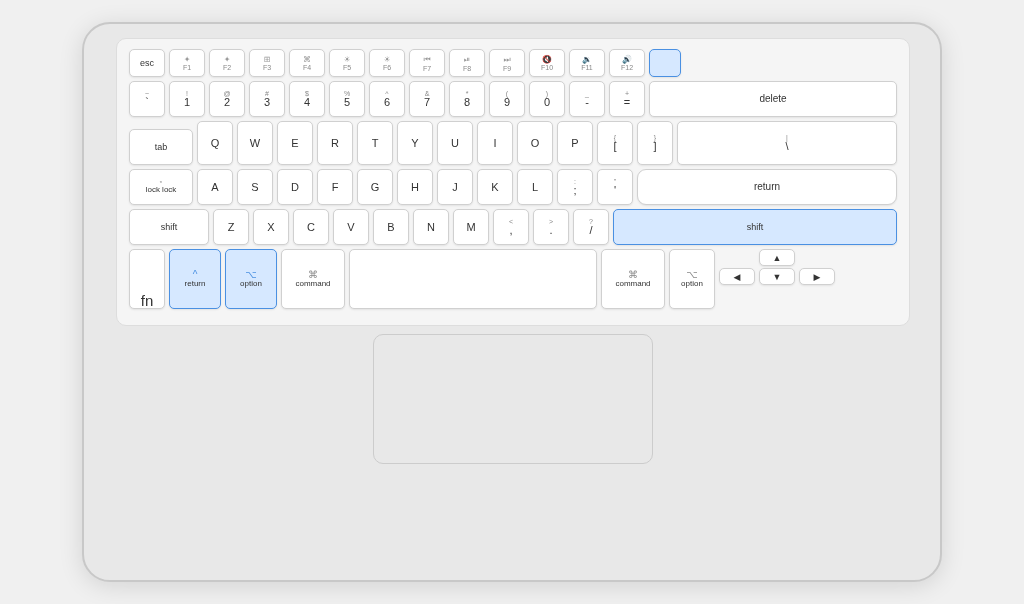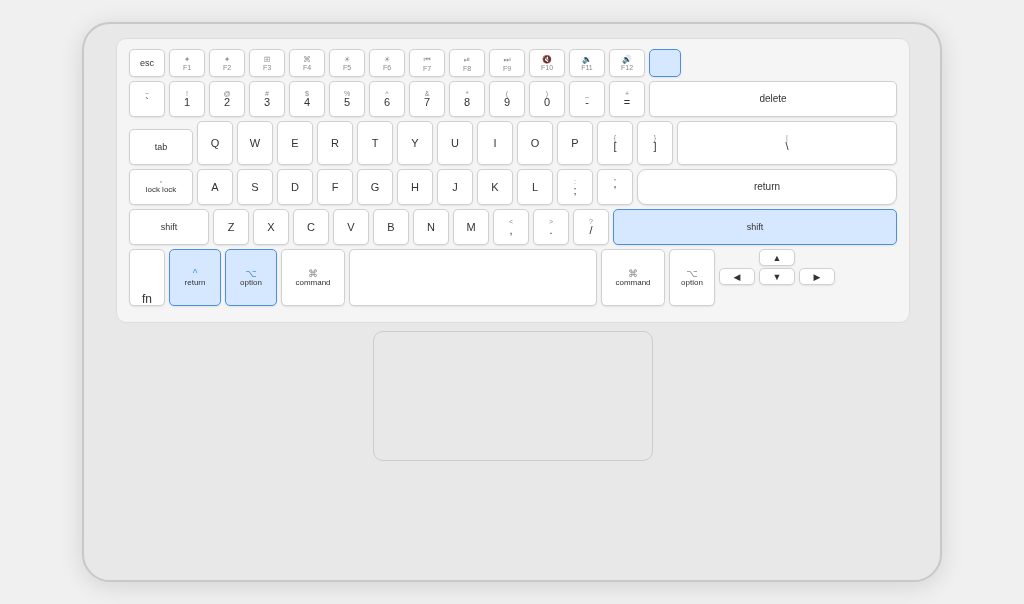--- a/index.html
+++ b/index.html
@@ -362,21 +362,21 @@
           <span class="key-sub">?</span>
           <span class="key-main">/</span>
         </div>
       <div class="key key-highlighted" style="flex-grow:1; min-width:90px;">
           <span class="key-main" style="font-size:9px;">shift</span>
         </div>
     </div>
 
     <div class="key-row">
       <div class="key w-fn">
-          <span class="key-main" style="font-size:12px;margin-top:43px;">fn</span>
+          <span class="key-main" style="font-size:15px;margin-top:43px;">fn</span>
         </div>
       <div class="key key-highlighted" style="width:52px;">
         <span class="key-sub" style="font-size:10px; color:#4a90e2;">^</span>
         <span class="key-main" style="font-size:8px;">return</span>
       </div>
       <div class="key key-highlighted" style="width:52px;">
         <span class="key-sub" style="font-size:10px; color:#4a90e2;">⌥</span>
         <span class="key-main" style="font-size:8px;">option</span>
       </div>
       <div class="key" style="width:64px;">

